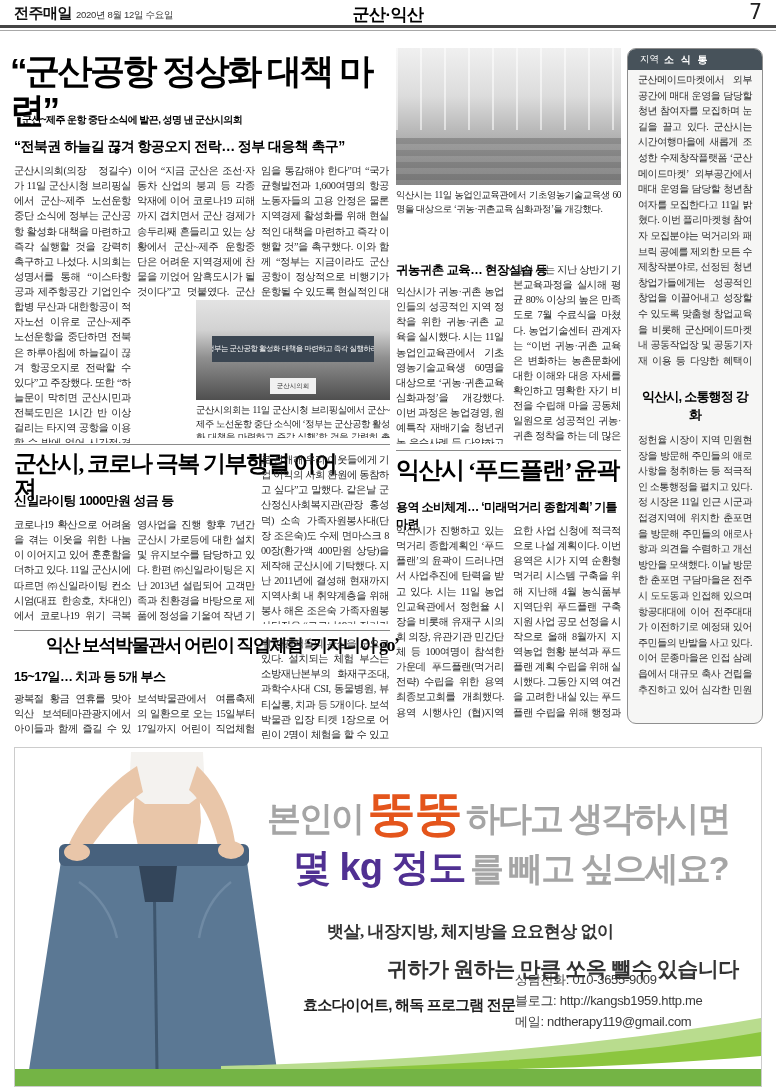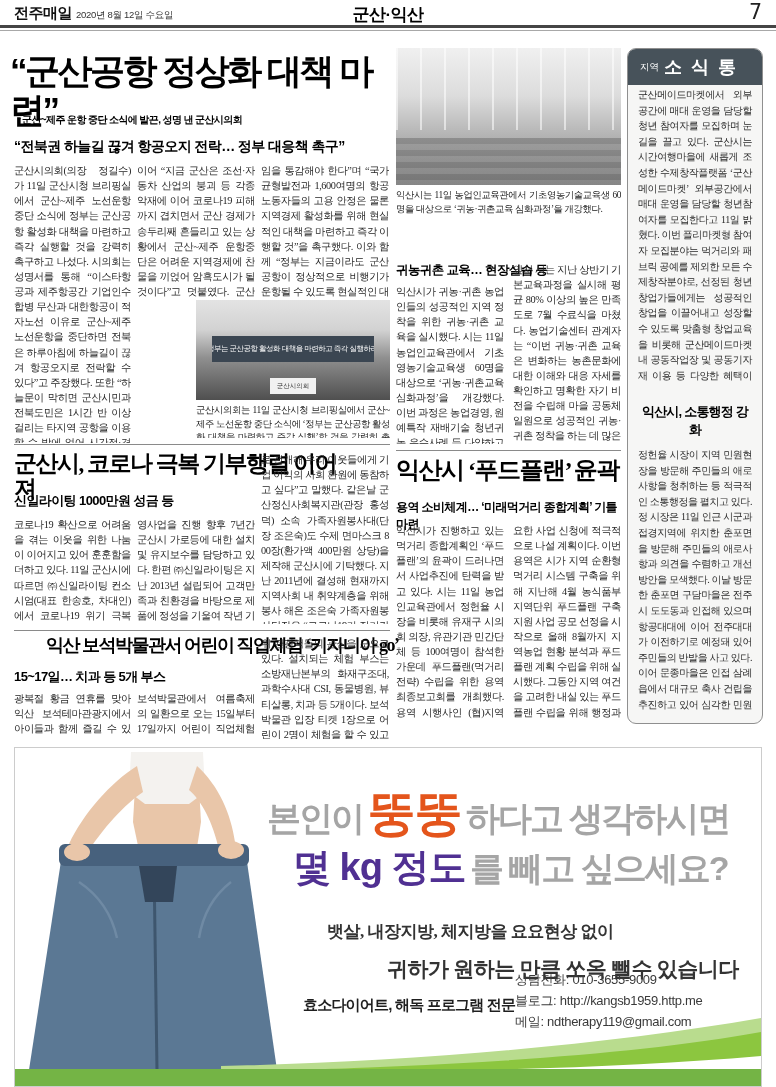--- a/index.html
+++ b/index.html
@@ -14,21 +14,21 @@
   .caption{font-size:9.4px;line-height:1.45;text-align:justify;letter-spacing:-0.4px;
            word-break:break-all;color:#222;overflow:hidden;}
   .rule{border-top:1px solid #8a8a8a;height:0;}
   .photo{overflow:hidden;}
   
   .hdr-rule-thick{background:#454545;height:3px;}
   .hdr-rule-thin{background:#a8a8a8;height:1px;}
   
   #sidebar-box{box-sizing:border-box;border:1.5px solid #8f8f8f;border-radius:9px;
                background:#f6f6f5;overflow:hidden;}
-  #sidebar-head{background:#47525a;color:#fff;height:36px;display:flex;align-items:center;
+  #sidebar-head{background:#47525a;color:#fff;height:21px;display:flex;align-items:center;
                 padding-left:12px;border-radius:6px 6px 0 0;text-align:right;}
   .sb-body{font-size:10px;line-height:1.56;text-align:justify;letter-spacing:-0.4px;
            word-break:break-all;color:#2a2a2a;overflow:hidden;}
   
   #ad-box{box-sizing:border-box;border:1px solid #cccccc;background:#fff;overflow:hidden;}
   .ad-gray{font-weight:bold;letter-spacing:-2px;}
   .ad-serif{font-weight:bold;letter-spacing:-0.5px;color:#333;}
 </style>
 </head>
 <body>
@@ -85,21 +85,21 @@
   <div class="abs rule" style="left:396px;top:450px;width:225px;"></div>
 
   <div class="abs headline" style="left:396px;top:457px;width:228px;font-size:24px;">익산시 ‘푸드플랜’ 윤곽</div>
   <div class="abs sans subhead" style="left:396px;top:499px;width:228px;font-size:12px;">용역 소비체계… ‘미래먹거리 종합계획’ 기틀 마련</div>
   <div class="abs body-txt" style="left:396px;top:523px;width:108px;height:198px;">익산시가 진행하고 있는 먹거리 종합계획인 ‘푸드플랜’의 윤곽이 드러나면서 사업추진에 탄력을 받고 있다. 시는 11일 농업인교육관에서 정헌율 시장을 비롯해 유재구 시의회 의장, 유관기관 민간단체 등 100여명이 참석한 가운데 푸드플랜(먹거리전략) 수립을 위한 용역 최종보고회를 개최했다. 용역 시행사인 (협)지역농업네트워크 김현일 이사장은 익산 먹거리 미래 비전인 ‘생산자와 소비자가 함께 만들어 가는 시민이 행복한 익산시 미래먹거리 생태계 구축’을 토대로 6대 전략, 10개 전략과제와 72개의 세부사업으로 구분해 제안했다. 시는 용역 결과를 바탕으로 하반기부터 본격적으로 푸드플랜 구축을 위한 관련 조례를 정비하고 운영주체 설립에 착수한다. 또한 생산기반 및 유통시설 등이 필</div>
   <div class="abs body-txt" style="left:513px;top:523px;width:108px;height:198px;">요한 사업 신청에 적극적으로 나설 계획이다. 이번 용역은 시가 지역 순환형 먹거리 시스템 구축을 위해 지난해 4월 농식품부 지역단위 푸드플랜 구축 지원 사업 공모 선정을 시작으로 올해 8월까지 지역농업 현황 분석과 푸드플랜 계획 수립을 위해 실시했다. 그동안 지역 여건을 고려한 내실 있는 푸드플랜 수립을 위해 행정과 민간이 용역 추진상황을 지속적으로 공유하고 소통해왔으며 관련 전문가와 생산농가의 의견이 최종 용역 결과에 반영됐다. 정헌율 시장은 “도농복합형 익산시 푸드플랜을 조속히 정착시켜 시민들의 건강한 먹거리 보장과 중소농 위주 지역 소비체계 구축하도록 하겠다”며 “이를 통해 안정적인 일자리 창출로 도농상생 발전을 위한 기반을 마련해 나가겠다”고 각오를 밝혔다.   /익산=장영원 기자</div>
 
   <div class="abs" id="sidebar-box" style="left:627px;top:48px;width:136px;height:676px;">
     <div id="sidebar-head">
       <span class="sans" style="font-size:9.5px;margin-right:5px;">지역</span>
-      <span class="sans" style="font-size:18px;font-weight:bold;letter-spacing:2px;">소 식 통</span>
+      <span class="sans" style="font-size:10px;font-weight:bold;letter-spacing:2px;">소 식 통</span>
     </div>
     <div class="sb-body" style="padding:2px 10px 0 10px;height:296px;">군산메이드마켓에서 외부공간에 매대 운영을 담당할 청년 참여자를 모집하며 눈길을 끌고 있다. 군산시는 시간여행마을에 새롭게 조성한 수제창작플랫폼 ‘군산메이드마켓’ 외부공간에서 매대 운영을 담당할 청년참여자를 모집한다고 11일 밝혔다. 이번 플리마켓형 참여자 모집분야는 먹거리와 패브릭 공예를 제외한 모든 수제창작분야로, 선정된 청년창업가들에게는 성공적인 창업을 이끌어내고 성장할 수 있도록 맞춤형 창업교육을 비롯해 군산메이드마켓 내 공동작업장 및 공동기자재 이용 등 다양한 혜택이 주어질 예정이다. 사업기간은 오는 12월까지로 군산시에 주소를 둔 만 19세~39세의 최근 3년 이내 기창업자를 대상으로 심사를 통해 10명을 선발할 계획이다. 보다 자세한 사항은 군산시청 홈페이지 고시공고란을 확인하고 궁금한 사항은 일자리정책과(454-4392)로 문의하면 된다.  /군산=한경봉기자</div>
     <div class="sans" style="padding:20px 10px 6px 10px;font-size:13px;font-weight:bold;text-align:center;letter-spacing:-0.8px;color:#000;">익산시, 소통행정 강화</div>
     <div class="sb-body" style="padding:2px 10px 0 10px;height:268px;">정헌율 시장이 지역 민원현장을 방문해 주민들의 애로사항을 청취하는 등 적극적인 소통행정을 펼치고 있다. 정 시장은 11일 인근 시군과 접경지역에 위치한 춘포면을 방문해 주민들의 애로사항과 의견을 수렴하고 개선방안을 모색했다. 이날 방문한 춘포면 구담마을은 전주시 도도동과 인접해 있으며 항공대대에 이어 전주대대가 이전하기로 예정돼 있어 주민들의 반발을 사고 있다. 이어 문종마을은 인접 삼례읍에서 대규모 축사 건립을 추진하고 있어 심각한 민원이 야기돼 왔다. 이날 현장에서 춘포 구담마을 한 주민은 “전주 항공대대가 전주 도도동으로 들어온 후 새벽부터 들리는 군용기 굉음으로 주민이 피해를 보고 있다”며 “이런 상황에서 전주대대까지 이전하면 춘포 주민들은 더 큰 고통을 겪게 될 것이다”고 말했다.  /익산=장영원 기자</div>
   </div>
 
   <div class="abs" id="ad-box" style="left:14px;top:747px;width:748px;height:340px;">
 
     <svg class="abs" style="left:4px;top:4px;" width="280" height="318" viewBox="0 0 280 318">
       <rect x="0" y="0" width="280" height="318" fill="#ffffff"></rect>

